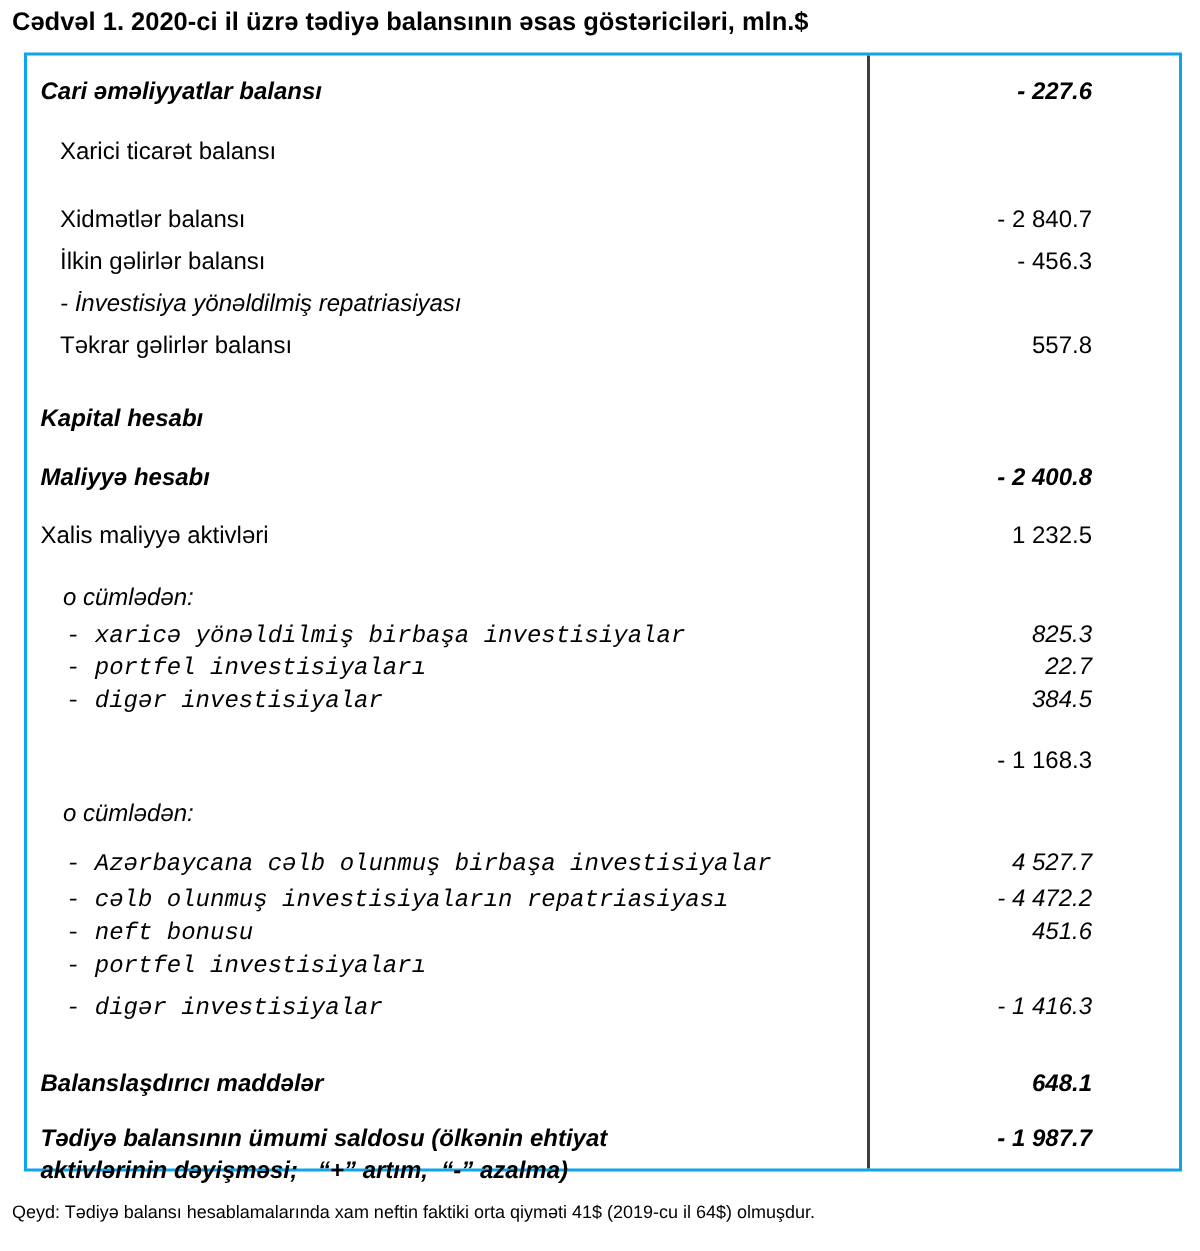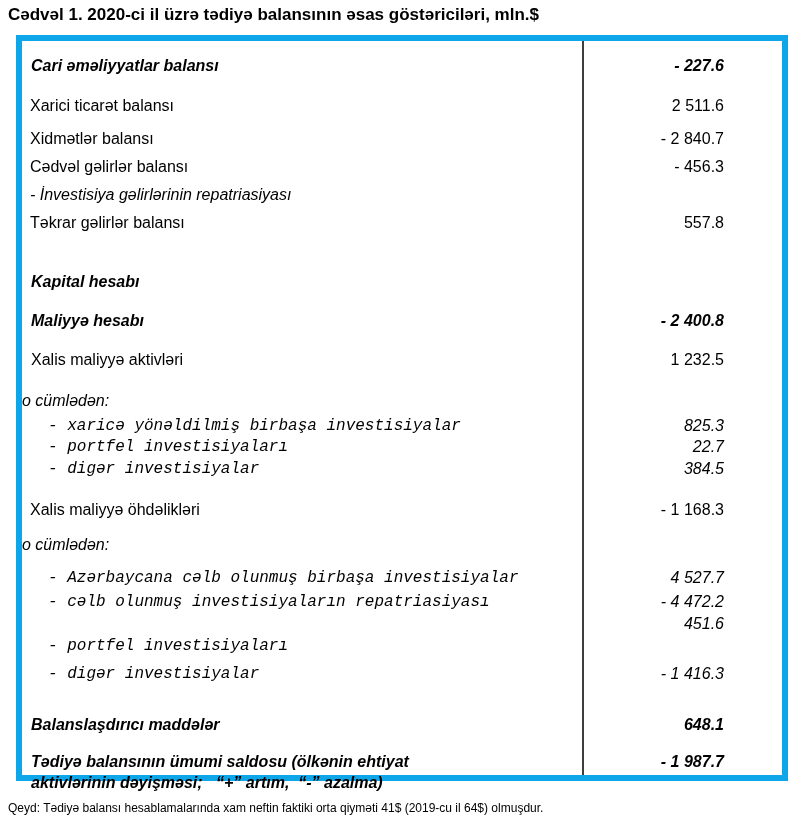--- a/index.html
+++ b/index.html
@@ -7,36 +7,36 @@
     position:relative; width:800px; height:834px;
     font-family:"Liberation Sans", sans-serif; color:#000;
     background:#ffffff; overflow:hidden;
   }
   .title {
     position:absolute; left:8px; top:5px; margin:0;
     font-size:17px; font-weight:bold; letter-spacing:0;
   }
   .bp-table {
     position:absolute; left:16px; top:35px; width:772px; height:746px;
-    border:6px solid #0ea5e9; box-sizing:border-box;
+    border:2px solid #0ea5e9; box-sizing:border-box;
   }
   .col-divider {
     position:absolute; left:560px; top:0; bottom:0; width:2px;
     background:#3e3e3e;
   }
   .row { display:flex; align-items:center; font-size:16px; }
   .lbl { width:562px; box-sizing:border-box; }
   .val { flex:1; text-align:right; padding-right:58px; box-sizing:border-box; }
   .rh  { font-weight:bold; font-style:italic; height:27px; }
   .rr  { height:27px; }
   .ri  { font-style:italic; height:27px; }
   .rs  { font-style:italic; height:21px; }
   .ia .lbl { padding-left:9px; }
-  .ib .lbl { padding-left:8px; }
-  .ic .lbl { }
+  .ib .lbl { padding-left:22px; }
+  .ic .lbl { padding-left:24px; }
   .id .lbl { padding-left:26px;font-family:Liberation Mono, monospace; }
   .last { height:42px; align-items:flex-start; }
   .last .lbl { line-height:21px; white-space:pre-wrap; }
   .last .val { line-height:21px; }
   .note {
     position:absolute; left:8px; top:801px; margin:0;
     font-size:12px; font-weight:normal;
   }
 </style>
 </head>
@@ -49,43 +49,42 @@
   <div class="bp-table">
     <div class="col-divider"></div>
 
     <div class="row rh ia" style="margin-top:11px">
       <div class="lbl">Cari əməliyyatlar balansı</div>
       <div class="val">- 227.6</div>
     </div>
 
     <div class="row rr ib" style="margin-top:13px">
       <div class="lbl">Xarici ticarət balansı</div>
-      <div class="val">2 511.6</div>
     </div>
 
-    <div class="row rr ib" style="margin-top:6px">
+    <div class="row rr ib" style="margin-top:18px">
       <div class="lbl">Xidmətlər balansı</div>
       <div class="val">- 2 840.7</div>
     </div>
 
     <div class="row rr ib" style="margin-top:1px">
-      <div class="lbl">Cədvəl gəlirlər balansı</div>
+      <div class="lbl">İlkin gəlirlər balansı</div>
       <div class="val">- 456.3</div>
     </div>
 
     <div class="row ri ib" style="margin-top:1px">
-      <div class="lbl">- İnvestisiya gəlirlərinin repatriasiyası</div>
+      <div class="lbl">- İnvestisiya yönəldilmiş repatriasiyası</div>
     </div>
 
     <div class="row rr ib" style="margin-top:1px">
       <div class="lbl">Təkrar gəlirlər balansı</div>
       <div class="val">557.8</div>
     </div>
 
-    <div class="row rh ia" style="margin-top:32px">
+    <div class="row rh ia" style="margin-top:22px">
       <div class="lbl">Kapital hesabı</div>
     </div>
 
     <div class="row rh ia" style="margin-top:12px">
       <div class="lbl">Maliyyə hesabı</div>
       <div class="val">- 2 400.8</div>
     </div>
 
     <div class="row rr ia" style="margin-top:12px">
       <div class="lbl">Xalis maliyyə aktivləri</div>
@@ -106,40 +105,40 @@
       <div class="lbl">- portfel investisiyaları</div>
       <div class="val">22.7</div>
     </div>
 
     <div class="row rs id" style="margin-top:1px">
       <div class="lbl">- digər investisiyalar</div>
       <div class="val">384.5</div>
     </div>
 
     <div class="row rr ib" style="margin-top:17px">
-      <div class="lbl">Xalis maliyyə öhdəlikləri</div>
       <div class="val">- 1 168.3</div>
     </div>
 
     <div class="row ri ic" style="margin-top:8px">
       <div class="lbl">o cümlədən:</div>
       <div class="val"></div>
     </div>
 
     <div class="row rs id" style="margin-top:9px">
       <div class="lbl">- Azərbaycana cəlb olunmuş birbaşa investisiyalar</div>
       <div class="val">4 527.7</div>
     </div>
 
     <div class="row rs id" style="margin-top:3px">
       <div class="lbl">- cəlb olunmuş investisiyaların repatriasiyası</div>
       <div class="val">- 4 472.2</div>
     </div>
 
     <div class="row rs id" style="margin-top:1px">
+      <div class="lbl">- neft bonusu</div>
       <div class="val">451.6</div>
     </div>
 
     <div class="row rs id" style="margin-top:1px">
       <div class="lbl">- portfel investisiyaları</div>
     </div>
 
     <div class="row rs id" style="margin-top:7px">
       <div class="lbl">- digər investisiyalar</div>
       <div class="val">- 1 416.3</div>

